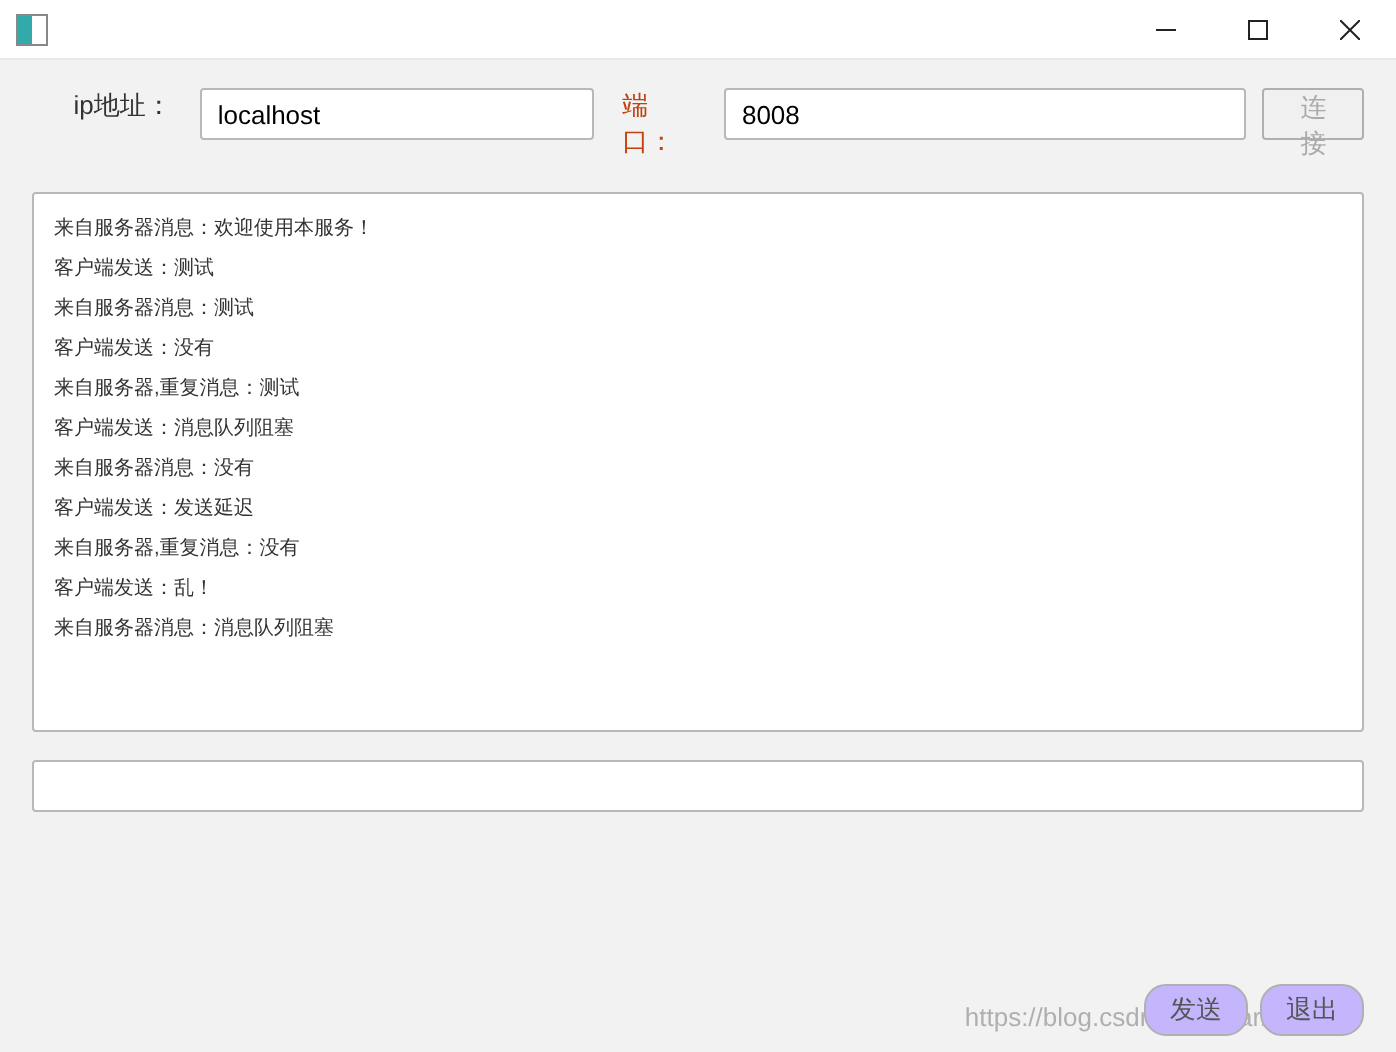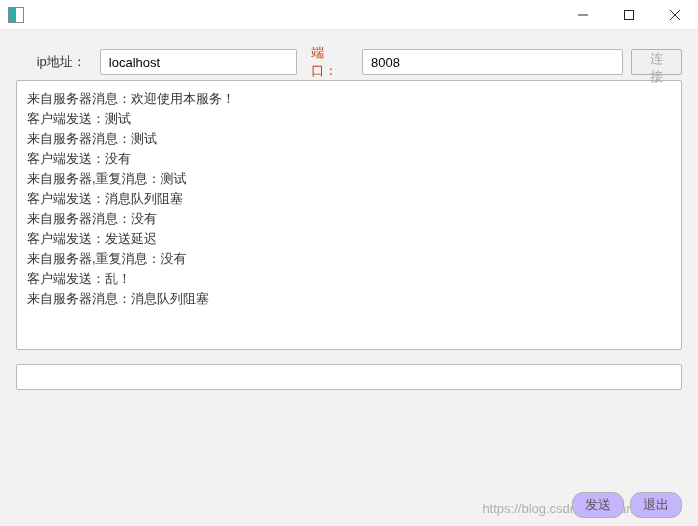--- a/index.html
+++ b/index.html
@@ -39,22 +39,22 @@
   }
   .winbtn svg { display: block; }
   .content {
     background: #f2f2f2;
     padding: 14px 16px 10px 16px;
     height: 496px;
     position: relative;
   }
   .row-top {
     display: flex;
-    align-items: center;
     gap: 8px;
+    margin-bottom: 16px;
   }
   .lbl-ip { width: 80px; text-align: right; padding-right: 6px; color: #333; }
   .lbl-port { padding: 0 6px; color: #c2410c; }
   input[type="text"] {
     height: 26px;
     border: 1px solid #b8b8b8;
     background: #fff;
     padding: 0 8px;
     font-size: 13px;
     font-family: inherit;
@@ -78,21 +78,21 @@
     font-size: 13px;
     color: #333;
     margin-bottom: 6px;
   }
   .log-area {
     width: 100%;
     height: 270px;
     border: 1px solid #b8b8b8;
     background: #fff;
     padding: 8px 10px;
-    font-size: 13px;
+    font-size: 10px;
     line-height: 20px;
     overflow: auto;
     border-radius: 2px;
     margin-bottom: 14px;
     white-space: pre-wrap;
   }
   .input-area {
     width: 100%;
     height: 28px;
     border: 1px solid #b8b8b8;

